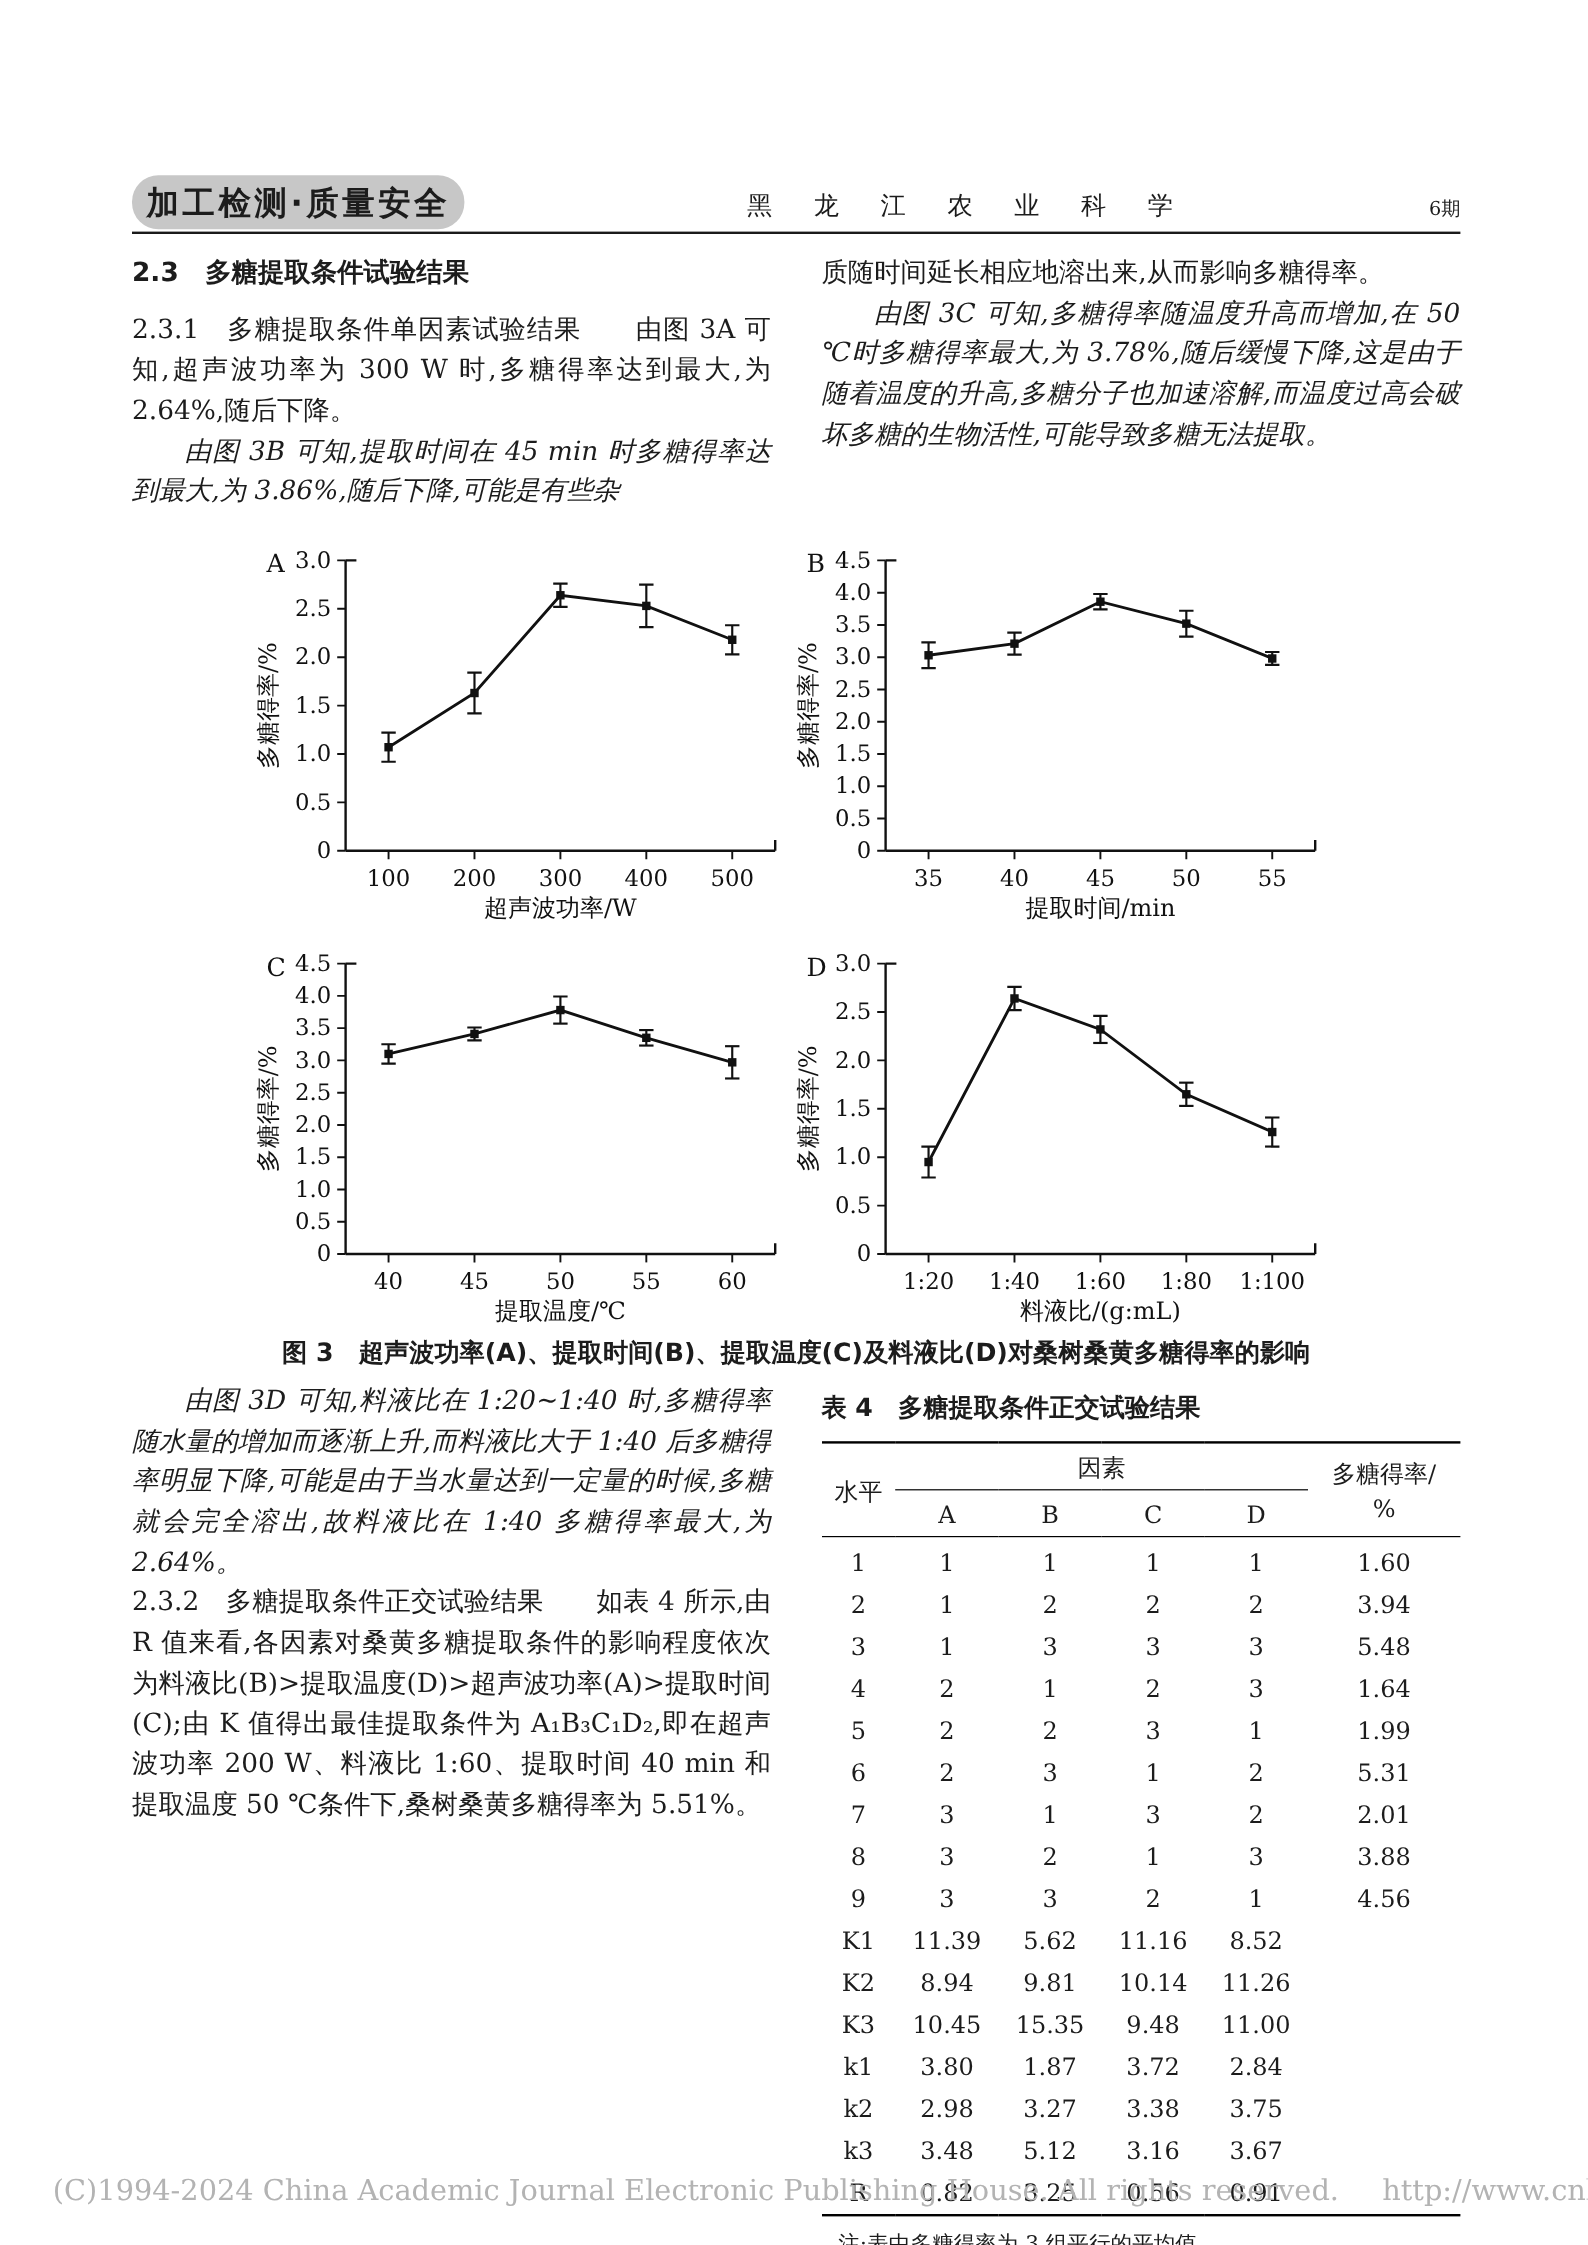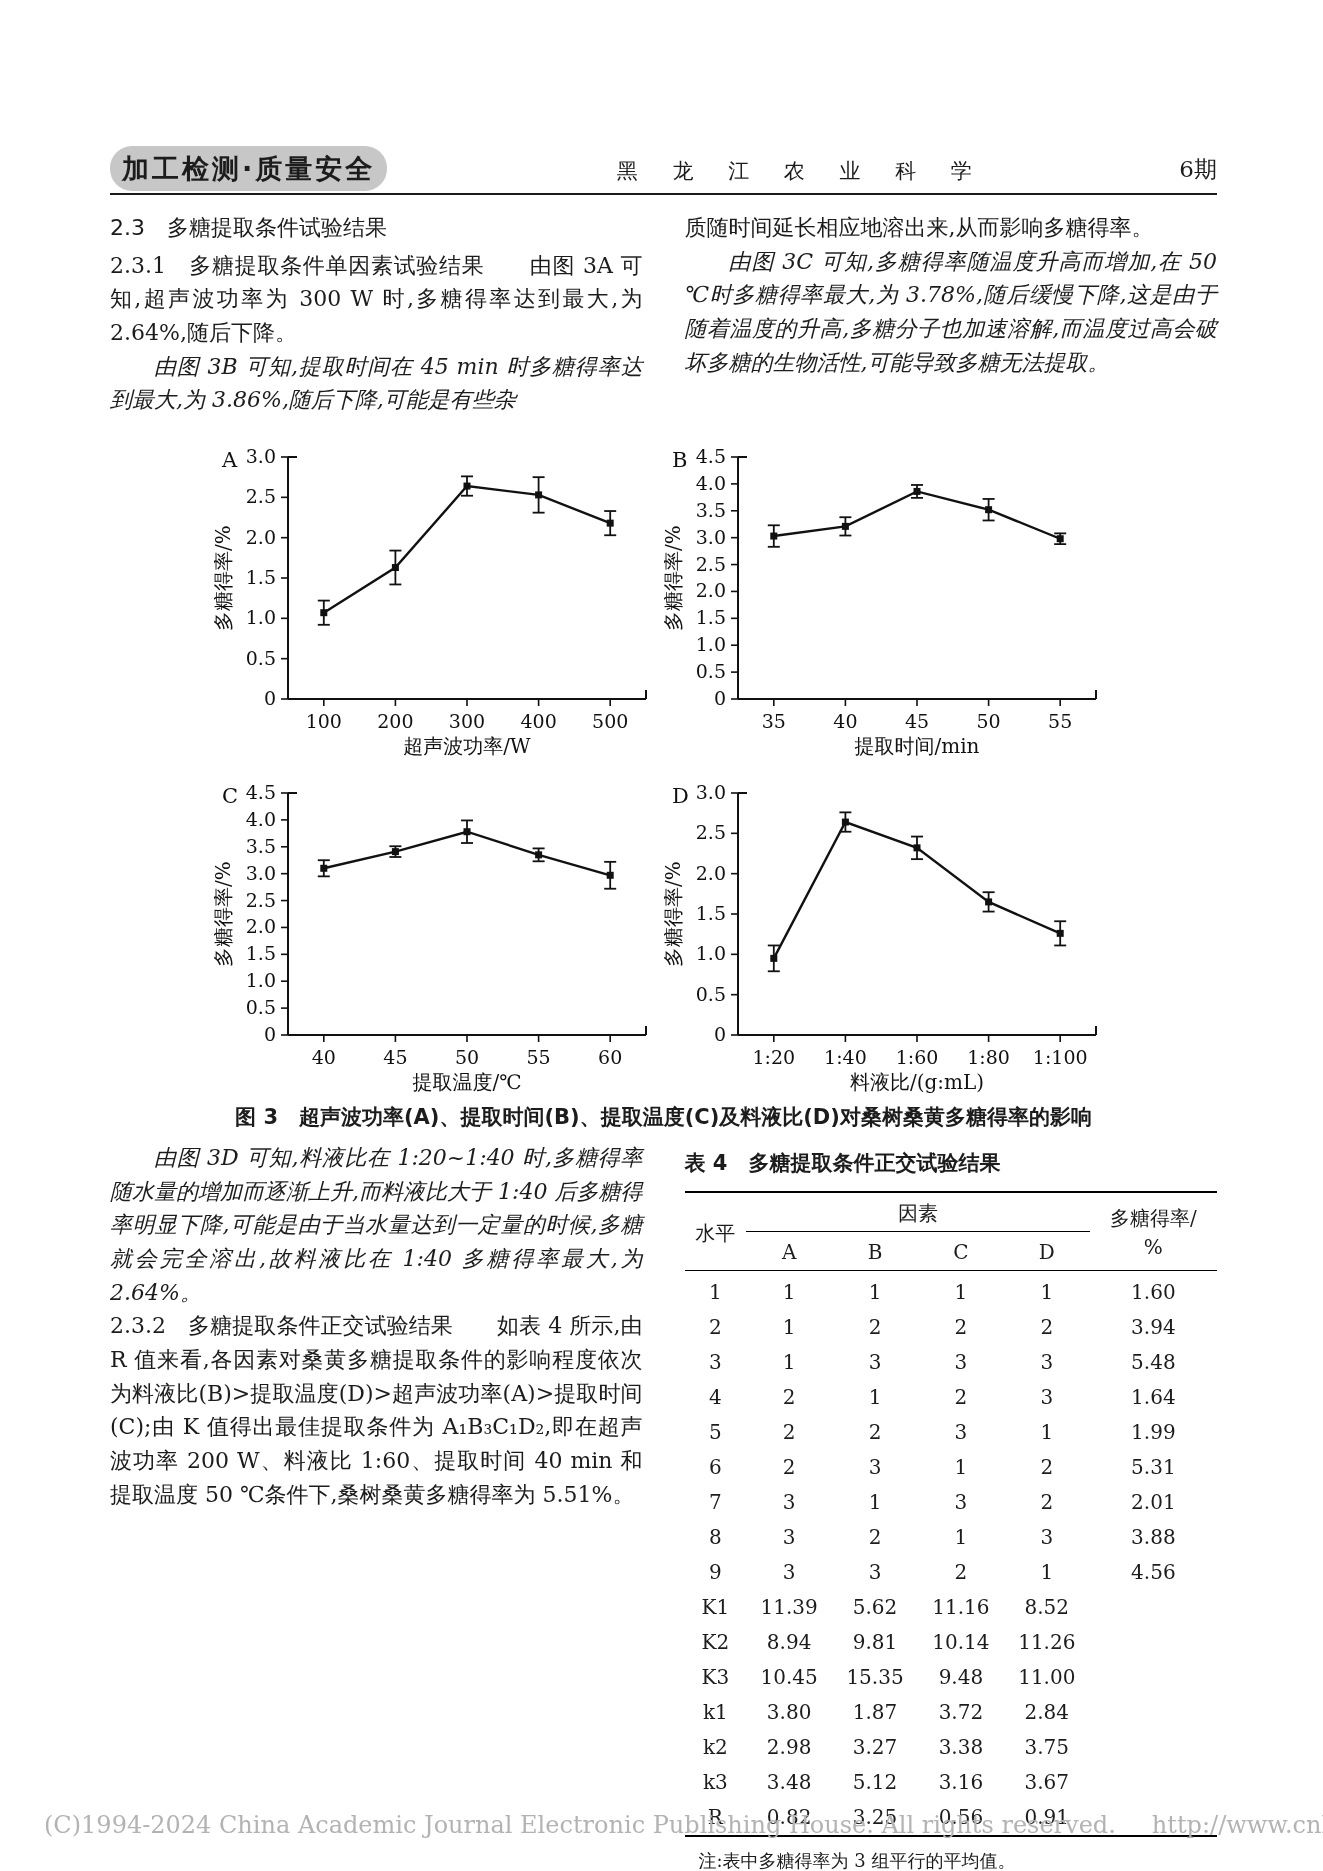--- a/index.html
+++ b/index.html
@@ -24,33 +24,33 @@
     letter-spacing:3px;
     padding:5px 12px 4px 12px;
     border-radius:22px;
   }
   .journal-name {
     flex:1; text-align:center;
     font-size:21px; letter-spacing:14px;
     padding-bottom:6px;
     padding-left:36px;
   }
-  .issue { font-size:23px; padding-bottom:6px; }
+  .issue { font-size:16px; padding-bottom:6px; }
   .header-rule { border-bottom:2.5px solid #1a1a1a; margin-top:2px; }
 
   
   .cols { display:flex; gap:42px; }
   .col { width:533px; font-size:22px; line-height:1.53; text-align:justify; }
   .para { margin:0; }
   .para.indent { text-indent:2em;font-style:italic; }
   .para.flush { text-indent:0; }
   .para.h {
     font-family:"DejaVu Sans", sans-serif;
-    font-weight:normal; font-size:22px; text-indent:0;
-    margin-bottom:4px;
+    font-weight:bold; font-size:22px; text-indent:0;
+    margin-bottom:14px;
   }
   .top-cols { margin-top:16px; }
   .bottom-cols { margin-top:10px; }
 
   
   .figure {
     margin:14px auto 0 auto;
     width:900px;
     display:grid;
     grid-template-columns:450px 450px;

